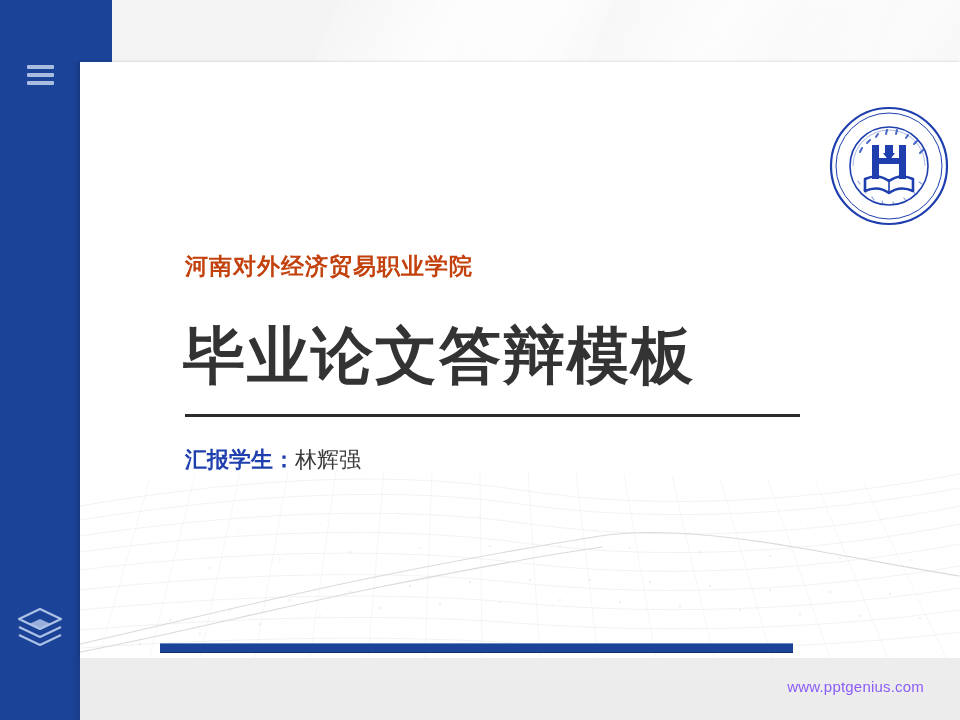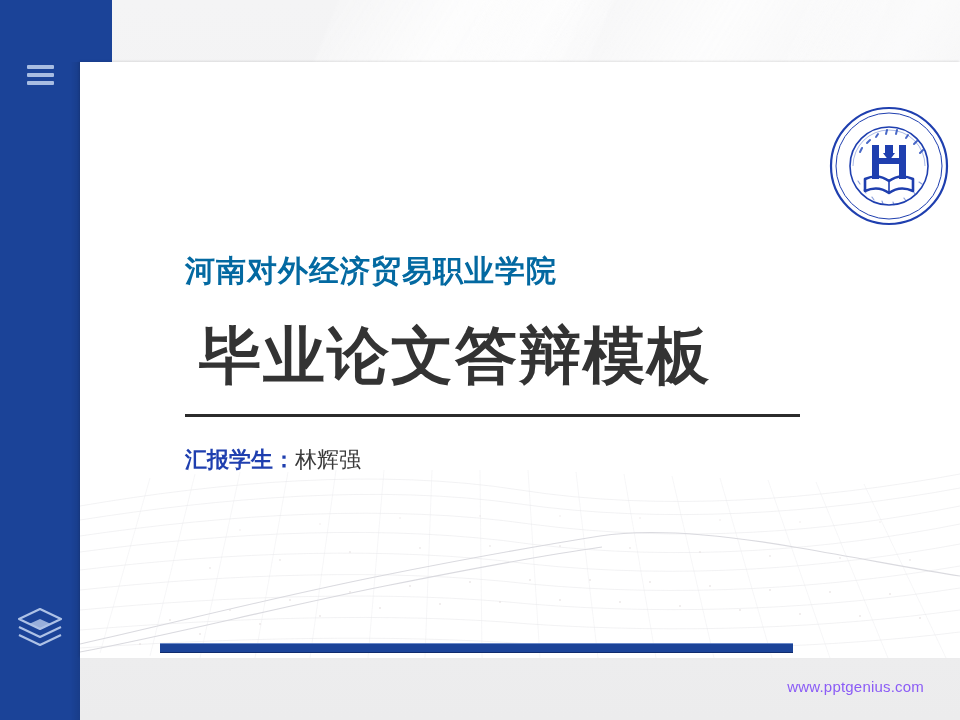--- a/index.html
+++ b/index.html
@@ -80,27 +80,27 @@
 
   
   .emblem {
     position:absolute; right:10px; top:43px;
     width:122px; height:122px;
   }
 
   
   .org {
     position:absolute; left:105px; top:189px;
-    font-size:30px; font-weight:bold; letter-spacing:1px;
-    color:#0369a1; white-space:nowrap;
+    font-size:23px; font-weight:bold; letter-spacing:1px;
+    color:#c2410c; white-space:nowrap;
   }
   .main-title {
     position:absolute; left:103px; top:252px;
     font-size:62px; font-weight:bold; letter-spacing:2px;
-    color:#333333; white-space:nowrap;margin-left:16px;
+    color:#333333; white-space:nowrap;
   }
   .rule {
     position:absolute; left:105px; top:352px;
     width:615px; height:3px; background:#2b2b2b;
   }
   .meta {
     position:absolute; left:105px; top:383px;
     font-size:22px; font-weight:bold; white-space:nowrap;
     display:flex; align-items:baseline; gap:68px;
   }

